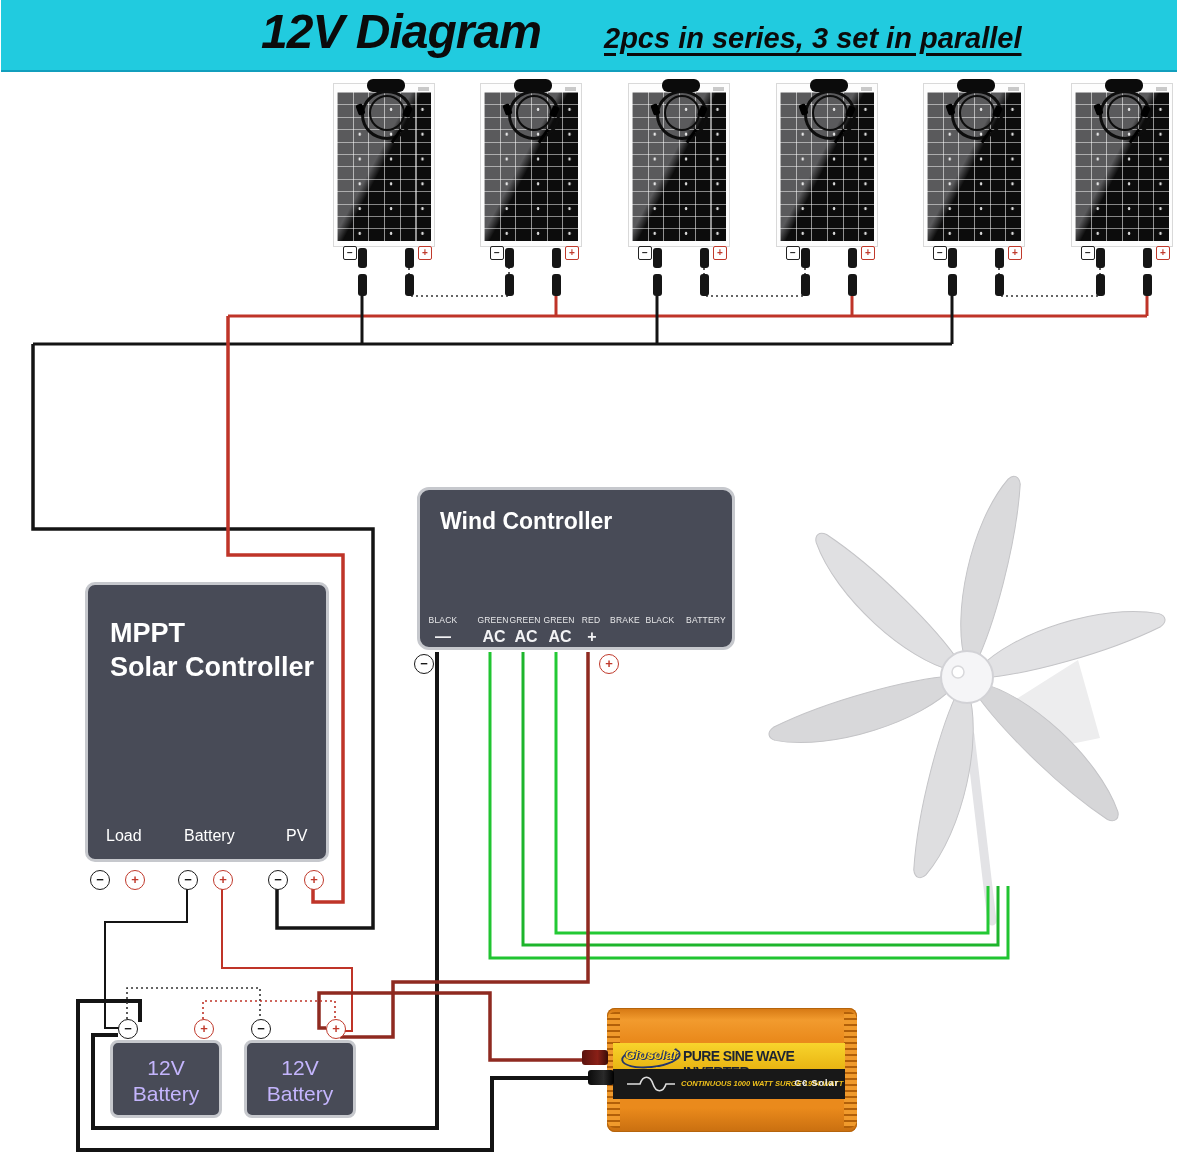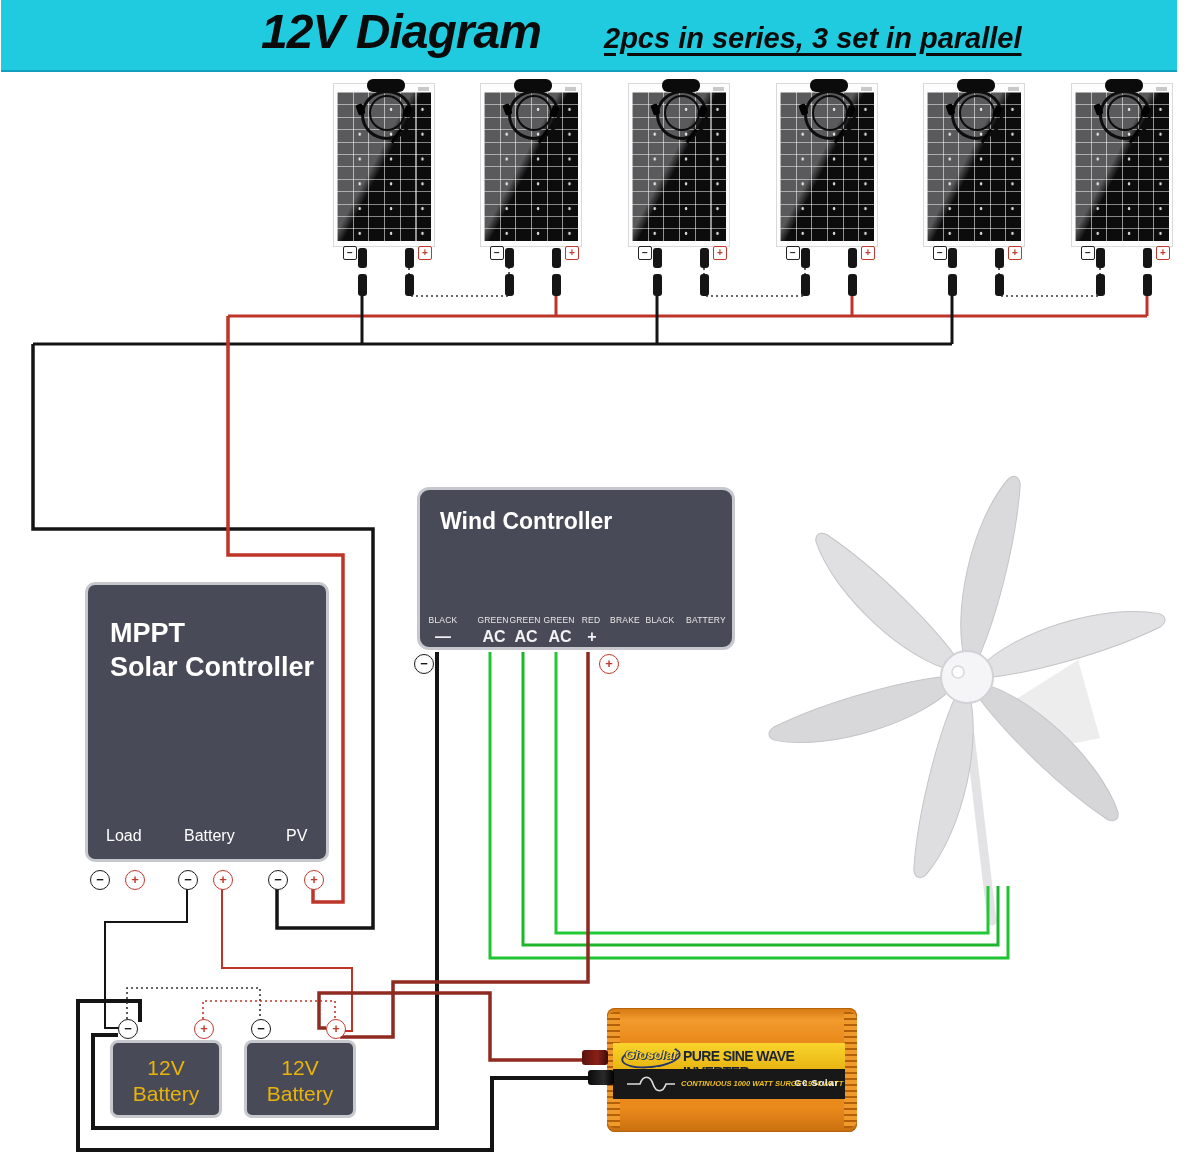--- a/index.html
+++ b/index.html
@@ -37,21 +37,21 @@
   .psym.m{border:1.5px solid #222;color:#222;}
   .psym.p{border:1.5px solid #c0392b;color:#c0392b;}
   .conn{position:absolute;width:9px;background:#151515;border-radius:3px;z-index:3;}
   
   .box{position:absolute;background:#484b57;border:3px solid #c6c8cd;border-radius:10px;z-index:2;color:#fff;}
   .mppt-title{position:absolute;left:22px;top:32px;font-size:27px;font-weight:700;line-height:1.25;}
   .mppt-ports span{position:absolute;bottom:14px;font-size:16px;}
   .wind-title{position:absolute;left:20px;top:18px;font-size:23px;font-weight:700;}
   .wlab{position:absolute;top:125px;transform:translateX(-50%);font-size:8.5px;letter-spacing:.2px;color:#e8e8ea;}
   .wterm{position:absolute;top:138px;transform:translateX(-50%);font-size:16px;font-weight:700;color:#f2f2f4;}
-  .bat-label{position:absolute;left:0;right:0;top:12px;text-align:center;font-size:21px;line-height:1.25;color:#eab308;}
+  .bat-label{position:absolute;left:0;right:0;top:12px;text-align:center;font-size:21px;line-height:1.25;color:#c4b5fd;}
   .term{position:absolute;width:18px;height:18px;border-radius:50%;background:#fff;z-index:4;
         font-size:13px;font-weight:700;text-align:center;line-height:17px;}
   .term.m{border:1.7px solid #1a1a1a;color:#1a1a1a;}
   .term.p{border:1.7px solid #c0392b;color:#c0392b;}
   
   .inverter{position:absolute;left:607px;top:1008px;width:250px;height:124px;border-radius:8px;z-index:2;
             background:linear-gradient(to bottom,#d57712 0,#f29b2e 12px,#ea8a1c 32px,#ea8a1c 100px,#c96f10 124px);
             box-shadow:0 0 0 1px #b5640c inset;}
   .fin{position:absolute;top:4px;bottom:4px;width:13px;
        background:repeating-linear-gradient(to bottom,#b26009 0 2px,#f09a2c 2px 6px);}

